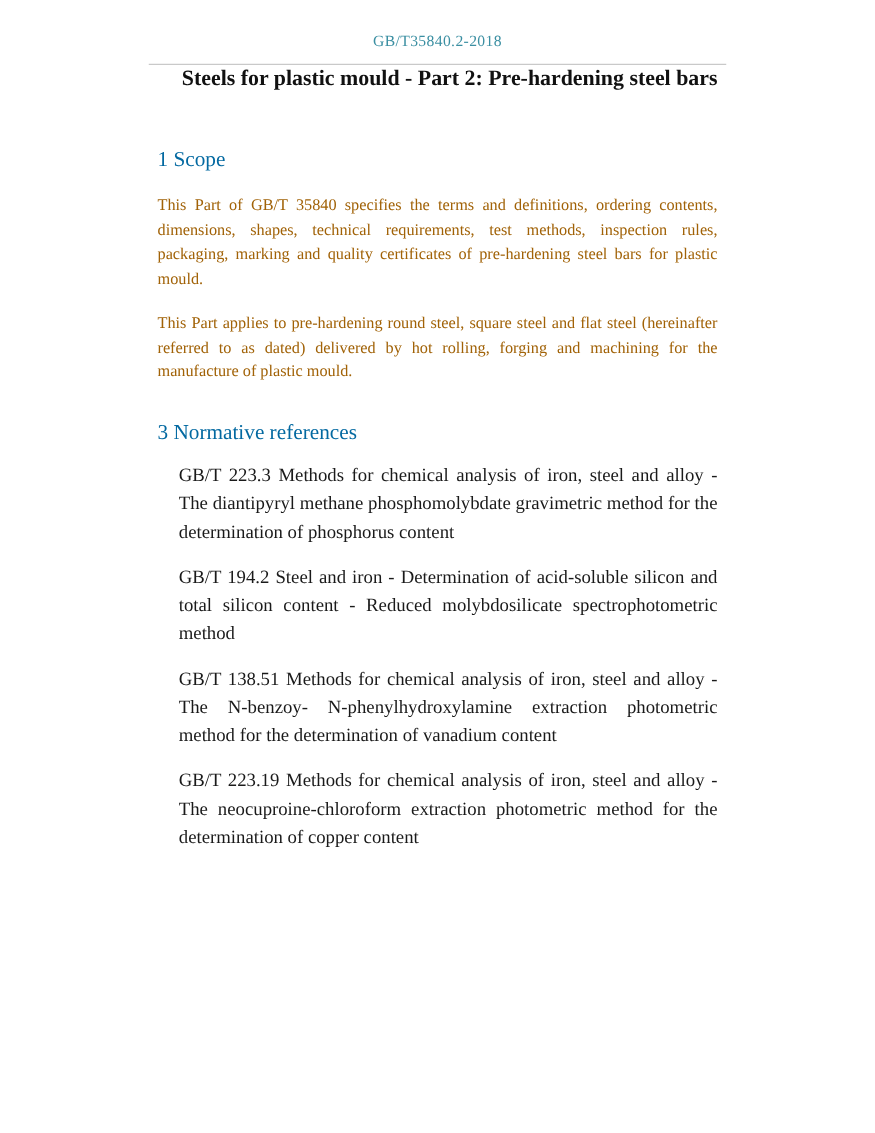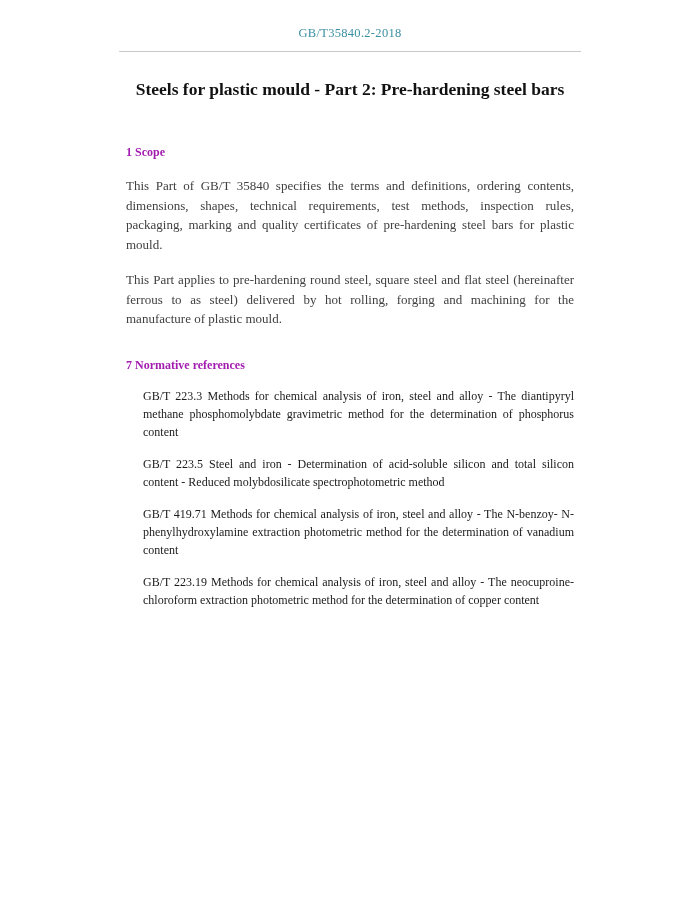--- a/index.html
+++ b/index.html
@@ -23,44 +23,43 @@
     font-size: 12.5px;
     color: #3b8fa2;
     letter-spacing: 0.3px;
   }
   .rule {
     height: 1px;
     background: #c9c9c9;
     margin: 10px -7px 0 -7px;
   }
   h1.title {
-    margin-top: 27px;
-    text-align: center;
+    text-align: right;
     font-size: 17.5px;
     font-weight: bold;
     color: #111;
   }
   h2.section-heading {
-    font-size: 12px;
-    font-weight: bold;
-    color: #a21caf;
+    font-size: 17px;
+    font-weight: normal;
+    color: #0369a1;
   }
   .h-scope { margin-top: 45px; }
   .h-normative { margin-top: 29px; }
   p.body-par {
     margin-top: 16px;
     font-size: 13px;
     line-height: 1.5;
     text-align: justify;
-    color: #404040;
+    color: #a16207;
   }
   .refs { margin-top: 4px; margin-left: 17px; }
   p.ref {
     margin-top: 14px;
-    font-size: 12px;
+    font-size: 15px;
     line-height: 1.5;
     text-align: justify;
     color: #1a1a1a;
   }
 </style>
 </head>
 <body>
 
 <div class="page">
 
@@ -69,27 +68,27 @@
     <div class="rule"></div>
   </header>
 
   <main>
     <h1 class="title">Steels for plastic mould - Part 2: Pre-hardening steel bars</h1>
 
     <h2 class="section-heading h-scope">1 Scope</h2>
 
     <p class="body-par">This Part of GB/T 35840 specifies the terms and definitions, ordering contents, dimensions, shapes, technical requirements, test methods, inspection rules, packaging, marking and quality certificates of pre-hardening steel bars for plastic mould.</p>
 
-    <p class="body-par">This Part applies to pre-hardening round steel, square steel and flat steel (hereinafter ferrous to as steel) delivered by hot rolling, forging and machining for the manufacture of plastic mould.</p>
+    <p class="body-par">This Part applies to pre-hardening round steel, square steel and flat steel (hereinafter referred to as dated) delivered by hot rolling, forging and machining for the manufacture of plastic mould.</p>
 
-    <h2 class="section-heading h-normative">7 Normative references</h2>
+    <h2 class="section-heading h-normative">3 Normative references</h2>
 
 
     <div class="refs">
       <p class="ref">GB/T 223.3 Methods for chemical analysis of iron, steel and alloy - The diantipyryl methane phosphomolybdate gravimetric method for the determination of phosphorus content</p>
-      <p class="ref">GB/T 223.5 Steel and iron - Determination of acid-soluble silicon and total silicon content - Reduced molybdosilicate spectrophotometric method</p>
-      <p class="ref">GB/T 419.71 Methods for chemical analysis of iron, steel and alloy - The N-benzoy- N-phenylhydroxylamine extraction photometric method for the determination of vanadium content</p>
+      <p class="ref">GB/T 194.2 Steel and iron - Determination of acid-soluble silicon and total silicon content - Reduced molybdosilicate spectrophotometric method</p>
+      <p class="ref">GB/T 138.51 Methods for chemical analysis of iron, steel and alloy - The N-benzoy- N-phenylhydroxylamine extraction photometric method for the determination of vanadium content</p>
       <p class="ref">GB/T 223.19 Methods for chemical analysis of iron, steel and alloy - The neocuproine-chloroform extraction photometric method for the determination of copper content</p>
 
     </div>
   </main>
 
 </div>
 
 </body></html>

